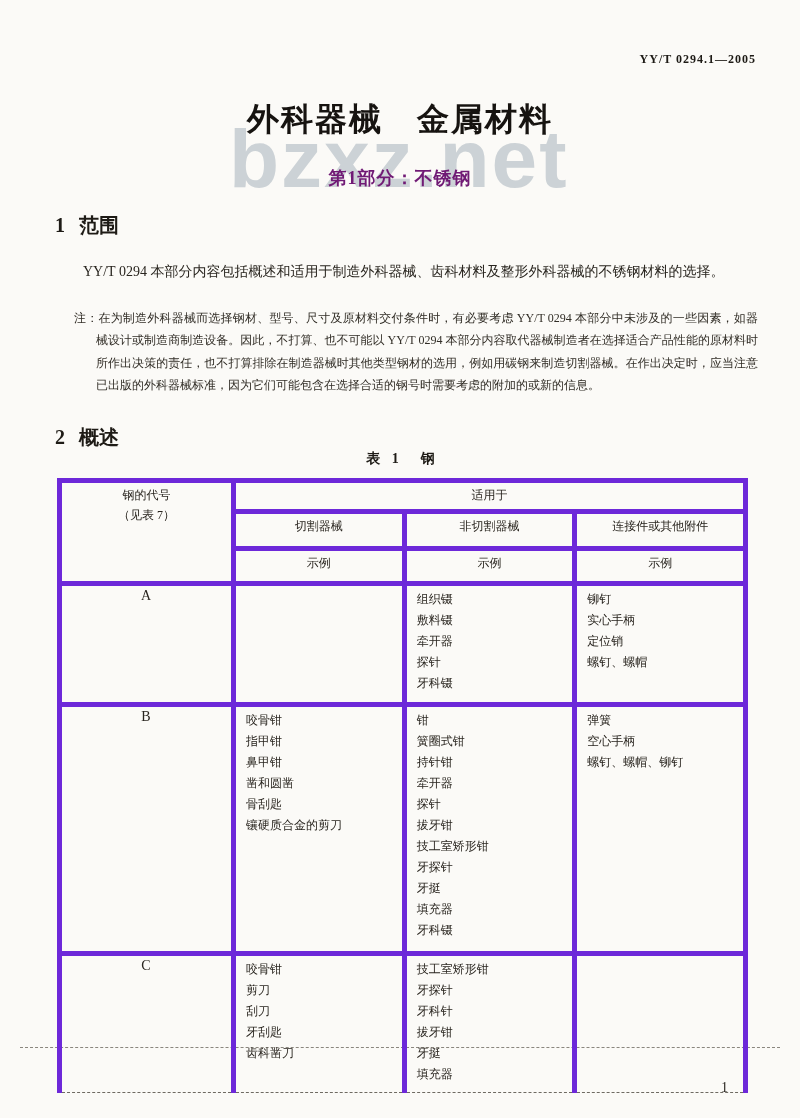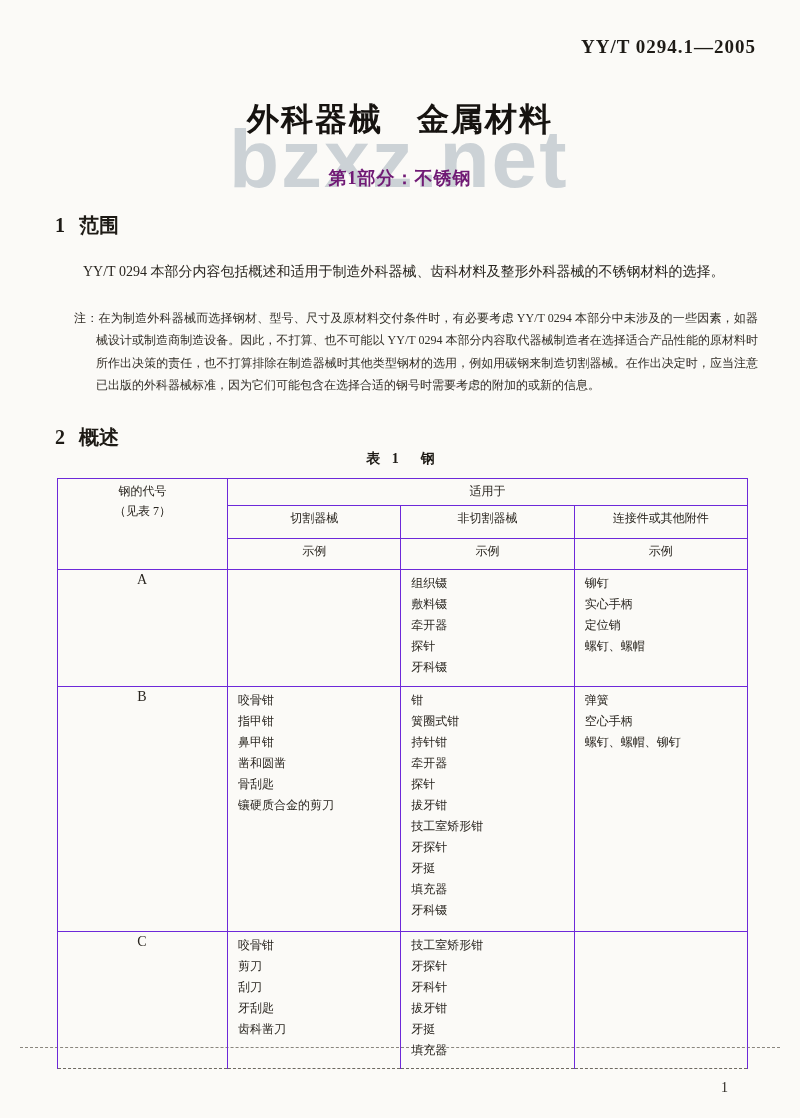--- a/index.html
+++ b/index.html
@@ -11,22 +11,22 @@
     -webkit-font-smoothing:none;
   }
   .page{
     position:relative;
     width:800px;height:1118px;
     background:#fbfaf7;
     overflow:hidden;
   }
   
   .doc-number{
-    position:absolute;top:36px;right:44px;
-    font-size:19px;font-weight:bold;letter-spacing:1px;
+    position:absolute;top:52px;right:44px;
+    font-size:12px;font-weight:bold;letter-spacing:1px;
     color:#1e1b16;
   }
   
   .watermark{
     position:absolute;top:118px;left:188px;
     font-family:"Liberation Sans","DejaVu Sans",sans-serif;
     font-size:82px;font-weight:bold;letter-spacing:2px;
     color:#ccd2d6;z-index:1;line-height:1;
     user-select:none;
     margin-left:41px;
@@ -57,21 +57,21 @@
     position:absolute;top:450px;left:57px;width:691px;
     text-align:center;font-size:14px;font-weight:bold;color:#1e1b16;
     letter-spacing:4px;
   }
   table.steel{
     position:absolute;top:478px;left:57px;
     width:691px;border-collapse:collapse;table-layout:fixed;
     font-size:12px;color:#29251f;
   }
   table.steel td{
-    border:1px solid #6d28d9;
+    border:5px solid #6d28d9;
     padding:2px 6px;vertical-align:top;
   }
   td.col-code{width:157px;}
   td.col-cut{width:169px;}
   td.col-noncut{width:183px;}
   td.col-conn{width:178px;}
   td.hdr{text-align:center;vertical-align:middle;line-height:20px;}
   td.hdr-span{height:22px;border-bottom-style:dashed;}
   td.hdr-sub{height:28px;border-bottom-style:dashed;}
   td.hdr-ex{height:26px;}

